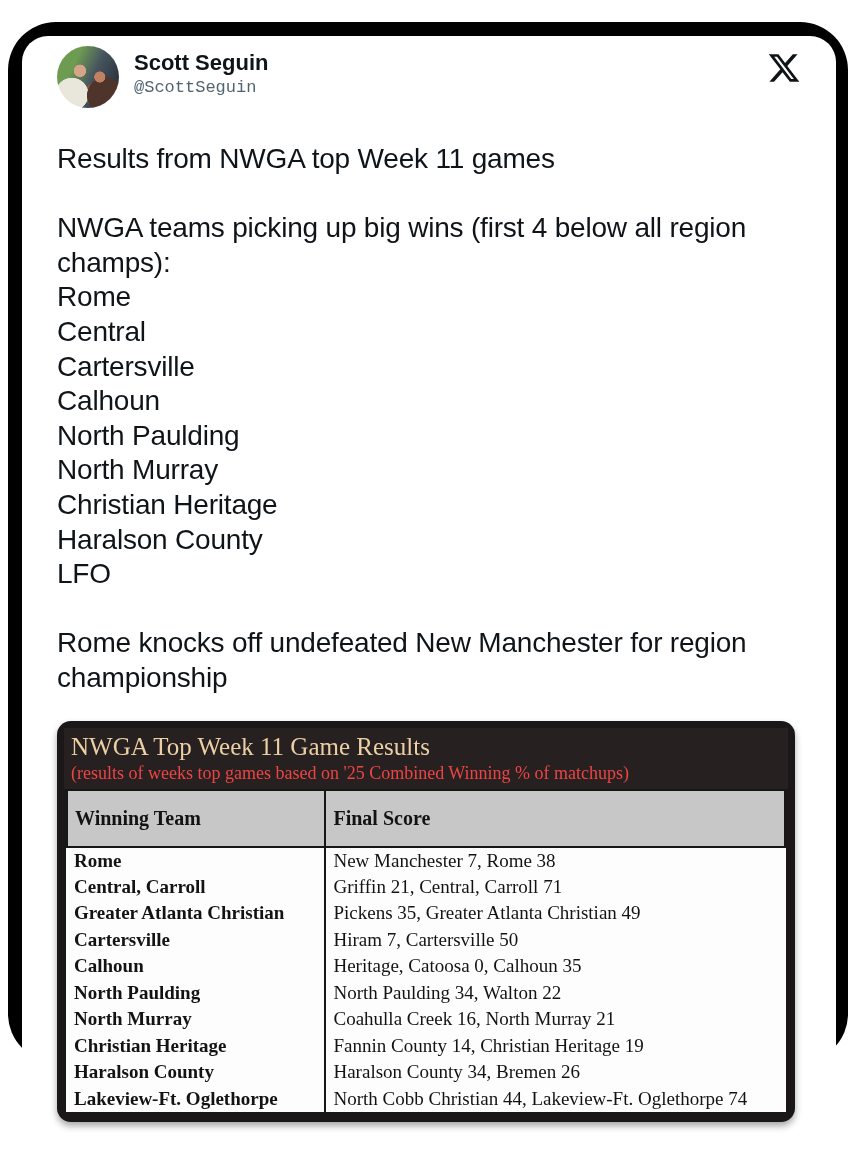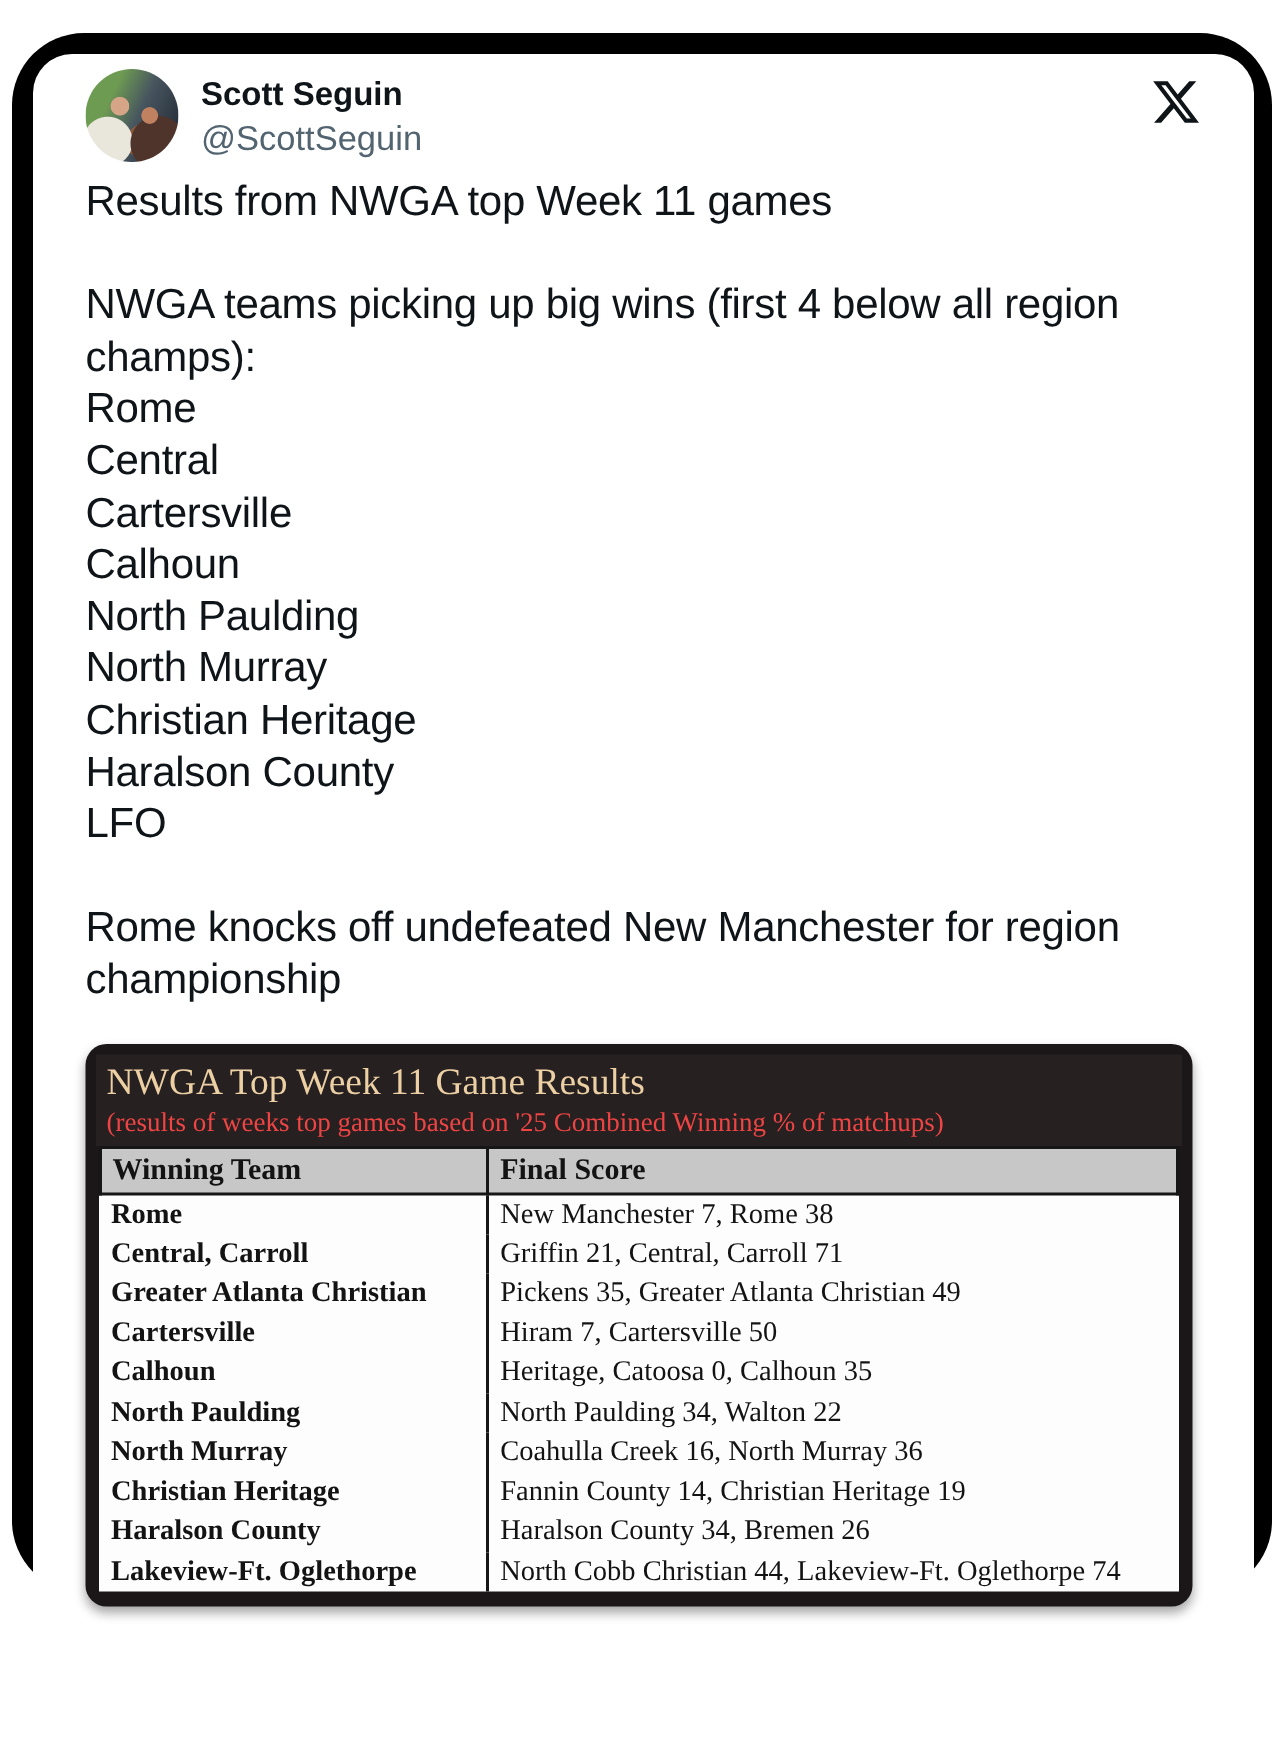--- a/index.html
+++ b/index.html
@@ -39,29 +39,29 @@
       radial-gradient(circle at 78% 80%, #4e342a 0 26%, rgba(0,0,0,0) 27%),
       radial-gradient(circle at 24% 78%, #e9e6db 0 24%, rgba(0,0,0,0) 25%),
       radial-gradient(circle at 62% 78%, #8a5a3c 0 18%, rgba(0,0,0,0) 19%),
       linear-gradient(115deg, #6e9b52 0 28%, #47555f 55%, #1c222e 100%);
   }
   .names { margin-left: 15px; padding-top: 3px; }
   .display-name {
     font-size: 22px; font-weight: 700; color: #0f1419; line-height: 1.25;
   }
   .handle {
-    font-size: 23px; color: #536471; line-height: 1.35;
+    font-size: 17px; color: #536471; line-height: 1.35; font-family: Liberation Mono, monospace;
   }
   .x-logo {
     margin-left: auto; margin-top: 5px;
     width: 34px; height: 34px;
   }
   .x-logo svg { width: 34px; height: 34px; fill: #0f1419; }
   .tweet-text {
-    margin-top: 9px;
+    margin-top: 34px;
     font-size: 28px;
     line-height: 34.6px;
     color: #0f1419;
     white-space: pre-line;
     letter-spacing: -0.2px;
   }
   .embed {
     margin-top: 25px;
     width: 738px;
     background: #1b1617;
@@ -92,21 +92,21 @@
     font-family: "Liberation Serif", serif;
     color: #131313;
     table-layout: fixed;
   }
   table.scores th {
     background: #c7c7c7;
     border: 2px solid #161616;
     font-size: 20px;
     font-weight: 700;
     text-align: left;
-    padding: 3px 7px;
+    padding: 16px 7px;
     height: 30px;
   }
   table.scores td {
     font-size: 19px;
     padding: 1px 7px;
     height: 26.5px;
     line-height: 1.2;
     white-space: nowrap;
     overflow: hidden;
   }
@@ -187,21 +187,21 @@
           <tr>
             <td class="col-team">Calhoun</td>
             <td>Heritage, Catoosa 0, Calhoun 35</td>
           </tr>
           <tr>
             <td class="col-team">North Paulding</td>
             <td>North Paulding 34, Walton 22</td>
           </tr>
           <tr>
             <td class="col-team">North Murray</td>
-            <td>Coahulla Creek 16, North Murray 36</td>
+            <td>Coahulla Creek 16, North Murray 21</td>
           </tr>
           <tr>
             <td class="col-team">Christian Heritage</td>
             <td>Fannin County 14, Christian Heritage 19</td>
           </tr>
           <tr>
             <td class="col-team">Haralson County</td>
             <td>Haralson County 34, Bremen 26</td>
           </tr>
           <tr>

